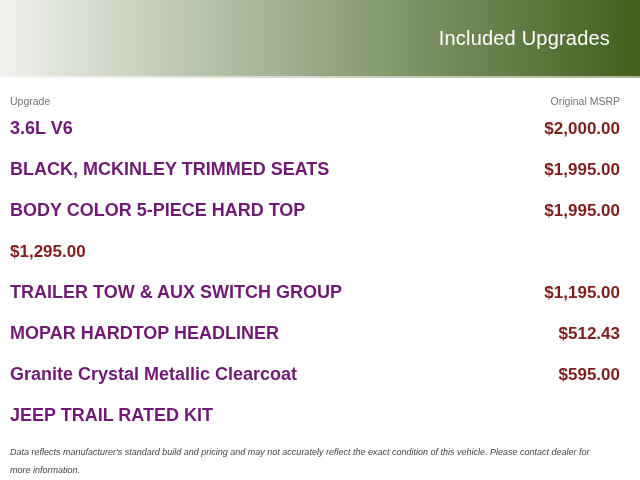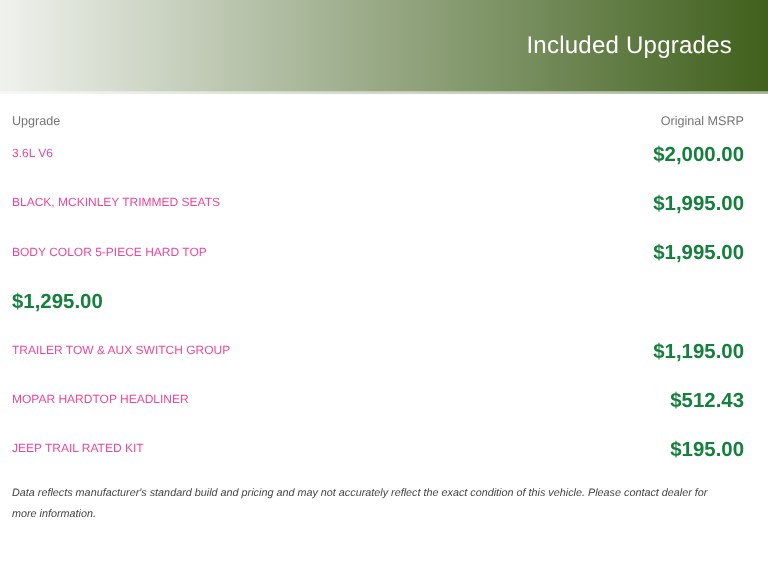--- a/index.html
+++ b/index.html
@@ -48,26 +48,26 @@
     font-size: 10.5px;
     font-weight: 400;
   }
   .row {
     display: flex;
     justify-content: space-between;
     align-items: center;
     height: 41px;
   }
   .cell-upgrade {
-    color: #ec4899;
-    font-size: 10px;
-    font-weight: 400;
+    color: #701a75;
+    font-size: 18px;
+    font-weight: 700;
   }
   .cell-msrp {
-    color: #15803d;
+    color: #7f1d1d;
     font-size: 17px;
     font-weight: 700;
   }
   .footer {
     margin-top: 5px;
     padding: 0 32px 0 10px;
   }
   .disclaimer {
     color: #444444;
     font-size: 9px;
@@ -112,24 +112,27 @@
   <div class="row">
     <span class="cell-upgrade">TRAILER TOW &amp; AUX SWITCH GROUP</span>
     <span class="cell-msrp">$1,195.00</span>
   </div>
 
   <div class="row">
     <span class="cell-upgrade">MOPAR HARDTOP HEADLINER</span>
     <span class="cell-msrp">$512.43</span>
   </div>
 
+  <div class="row">
+    <span class="cell-upgrade">Granite Crystal Metallic Clearcoat</span>
+    <span class="cell-msrp">$595.00</span>
+  </div>
 
   <div class="row">
     <span class="cell-upgrade">JEEP TRAIL RATED KIT</span>
-    <span class="cell-msrp">$195.00</span>
   </div>
 </div>
   </div>
 
   <div class="footer">
     <span class="disclaimer">Data reflects manufacturer's standard build and pricing and may not accurately reflect the exact condition of this vehicle. Please contact dealer for more information.</span>
   </div>
 
 </div>
 

